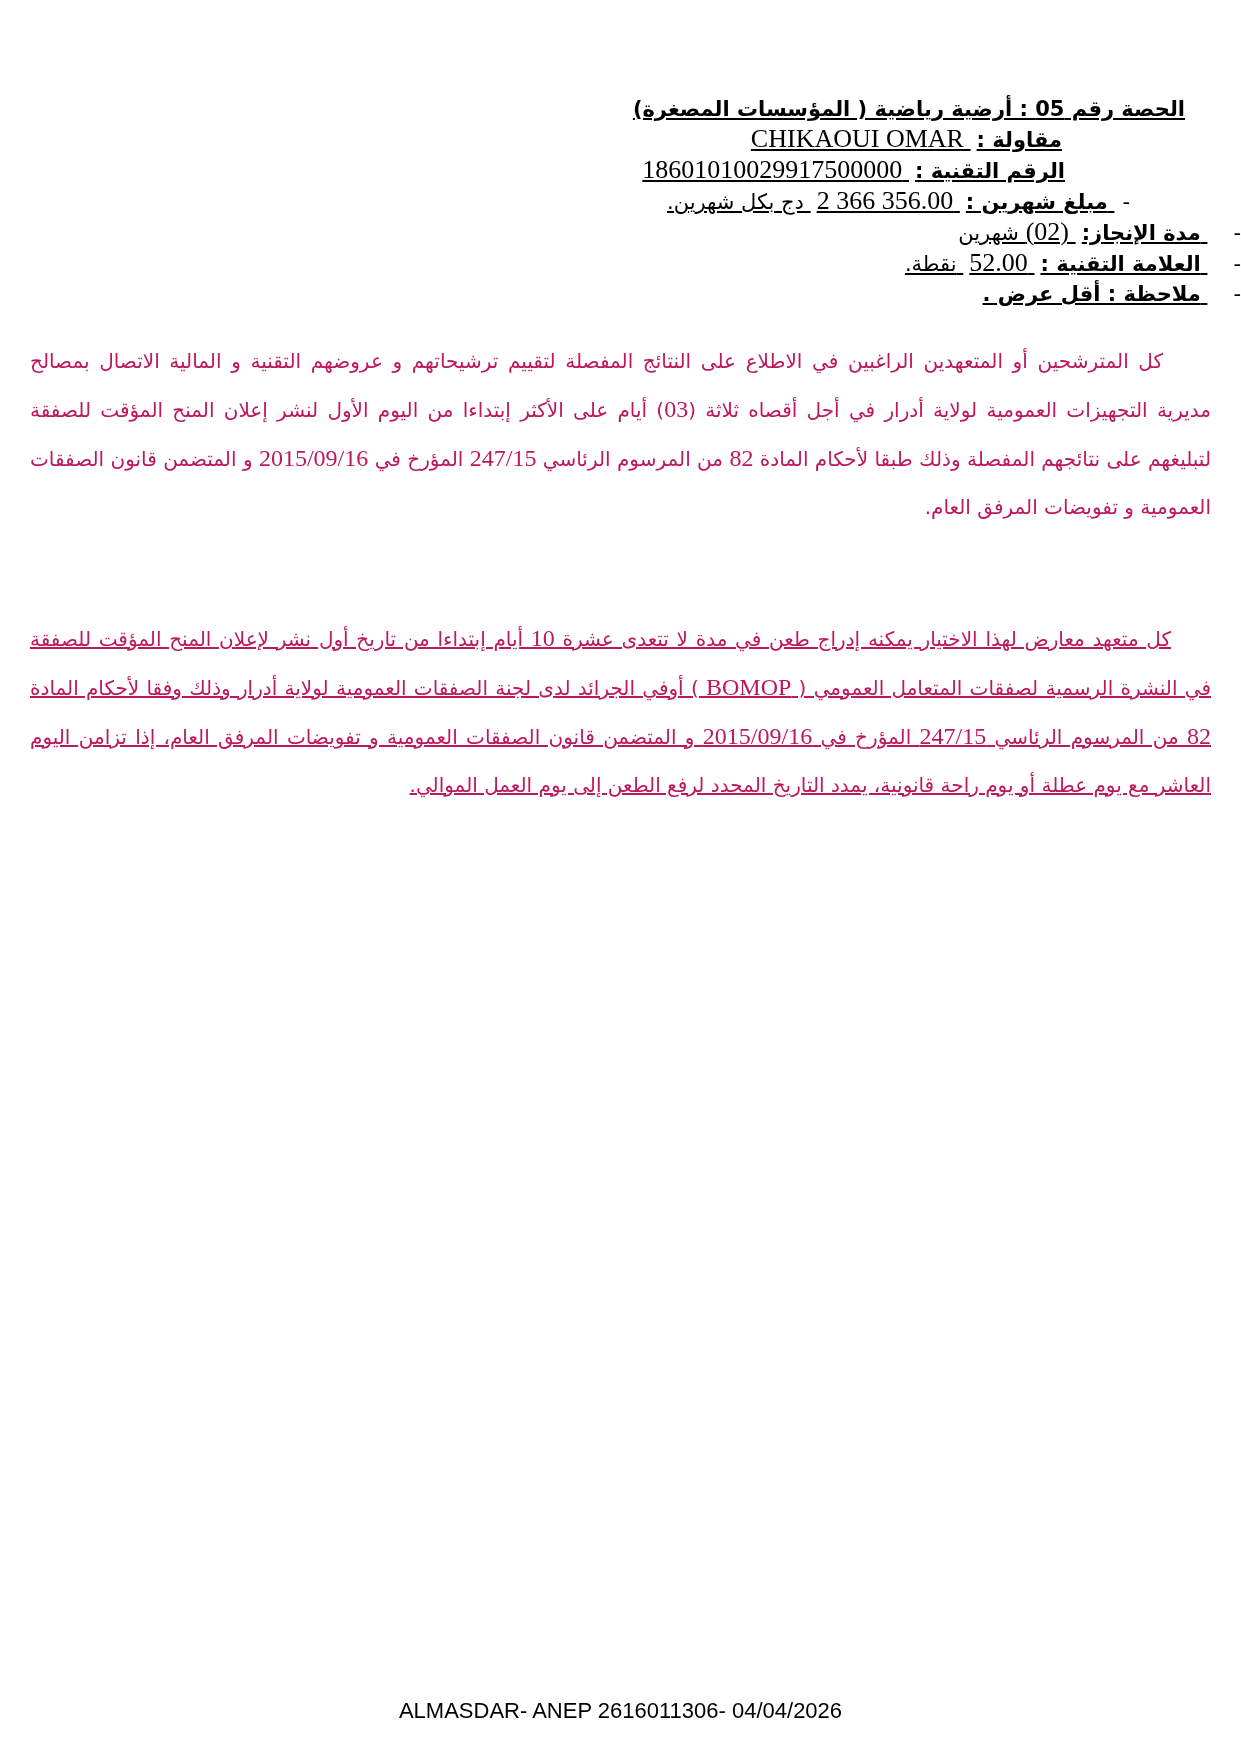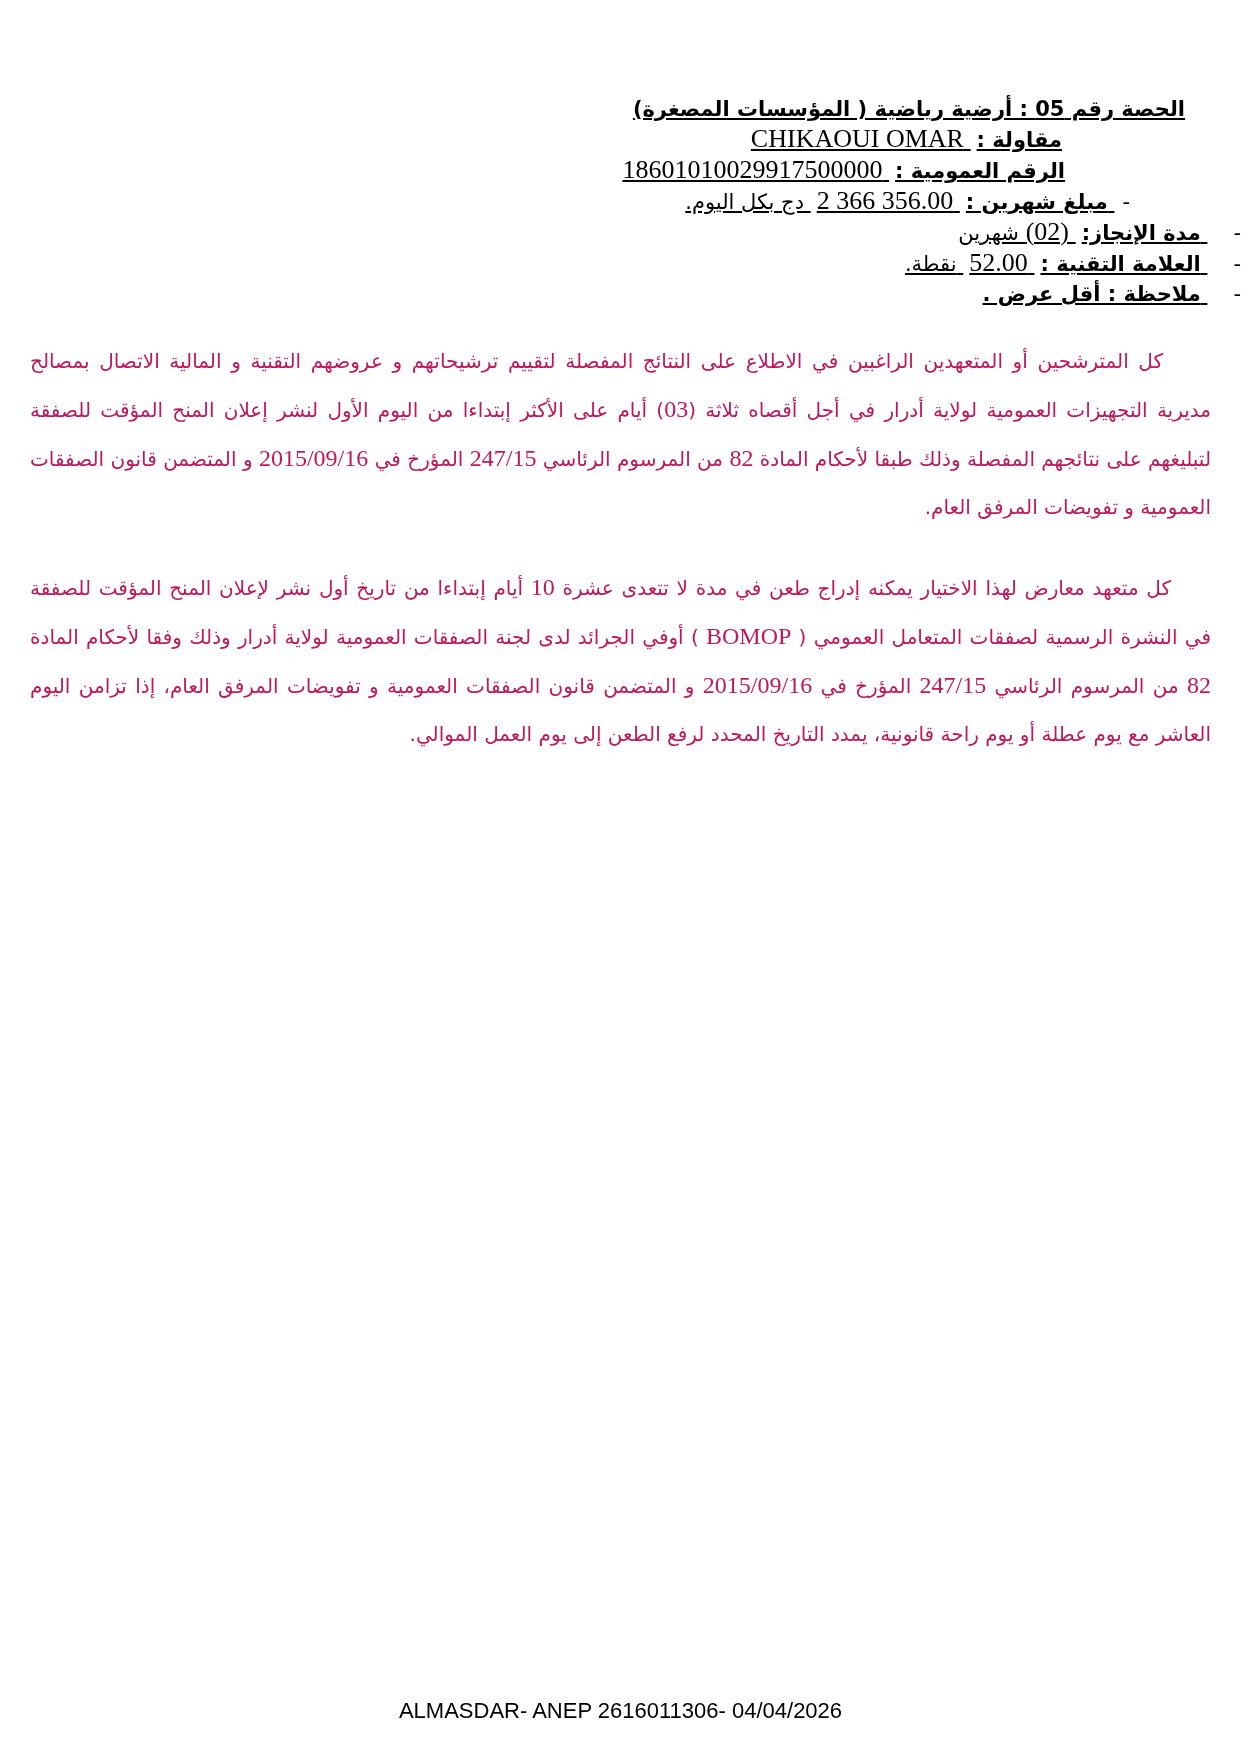--- a/index.html
+++ b/index.html
@@ -42,21 +42,21 @@
   
   .para {
     direction: rtl;
     text-align: justify;
     font-size: 20px;
     line-height: 48px;
     margin: 0 30px;
     color: #be185d;
   }
   .para-1 { margin-top: 28px; text-indent: 48px; }
-  .para-2 { margin-top: 32px; text-indent: 40px; }
+  .para-2 { margin-top: 83px; text-indent: 40px; text-decoration: underline; }
   .para .latin {
     font-family: "Liberation Serif", "DejaVu Serif", serif;
     font-size: 24px;
     unicode-bidi: isolate;
   }
 
   
   .footer {
     position: absolute;
     left: 0;
@@ -77,29 +77,29 @@
   <div class="header-block">
 
     <div class="h-line bold pad1">الحصة رقم 05 : أرضية رياضية ( المؤسسات المصغرة)</div>
 
     <div class="h-line pad2">
       <span class="bold">مقاولة :</span><span class="sp-sm"></span>
       <span class="latin-val" dir="ltr">CHIKAOUI OMAR</span>
     </div>
 
     <div class="h-line pad3">
-      <span class="bold">الرقم العمومية :</span><span class="sp-sm"></span>
+      <span class="bold">الرقم التقنية :</span><span class="sp-sm"></span>
       <span class="latin-val" dir="ltr">18601010029917500000</span>
     </div>
 
     <div class="h-line pad4">
       <span class="dash">-</span>
       <span class="bold">مبلغ شهرين :</span><span class="sp-sm"></span>
       <span class="latin-val" dir="ltr">2 366 356.00</span><span class="sp-sm"></span>
-      <span>دج بكل اليوم.</span>
+      <span>دج بكل شهرين.</span>
     </div>
 
     <div class="h-line pad5">
       <span class="dash-wide">-</span>
       <span class="bold">مدة الإنجاز:</span><span class="sp-sm"></span>
       <span class="latin-val" dir="ltr">(02)</span>
       <span>شهرين</span>
     </div>
 
     <div class="h-line pad5">

